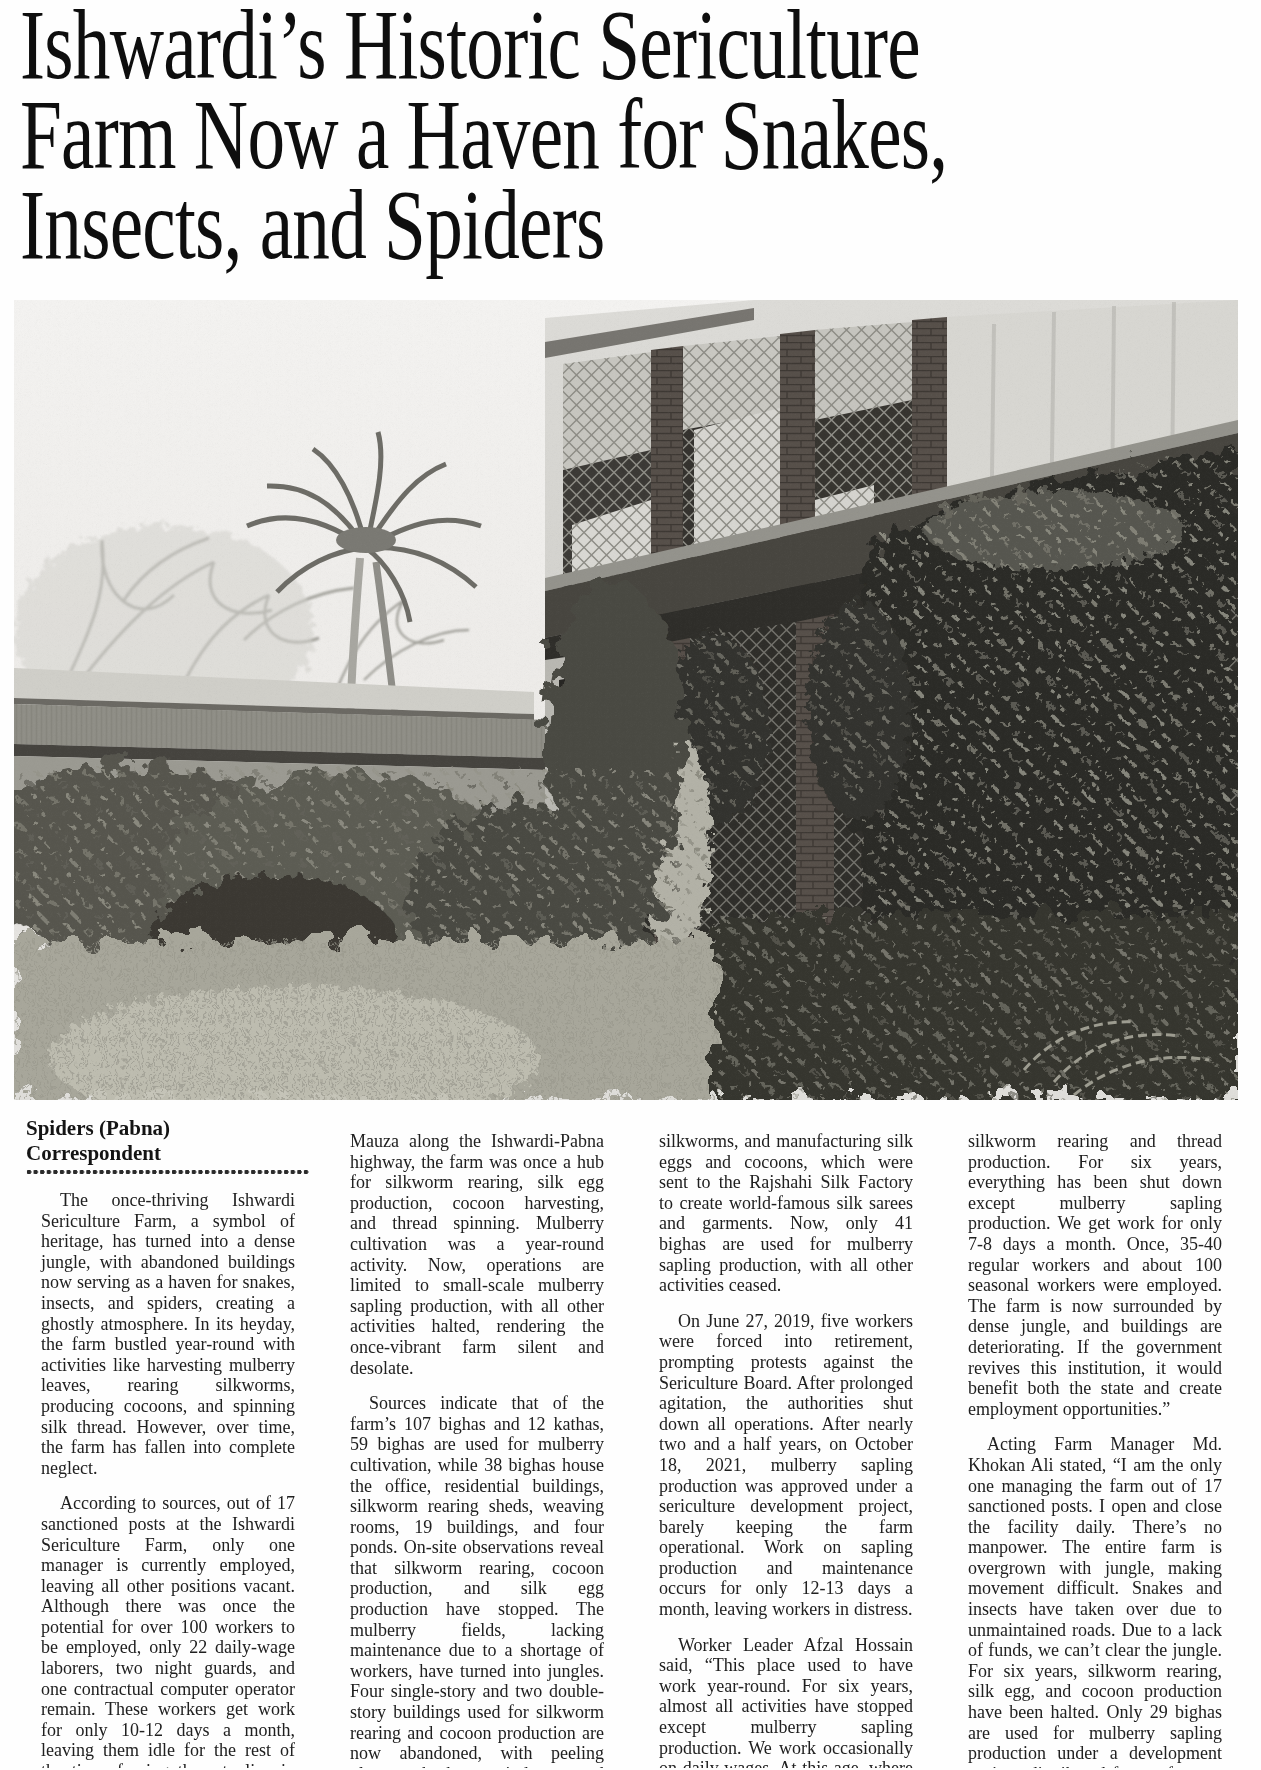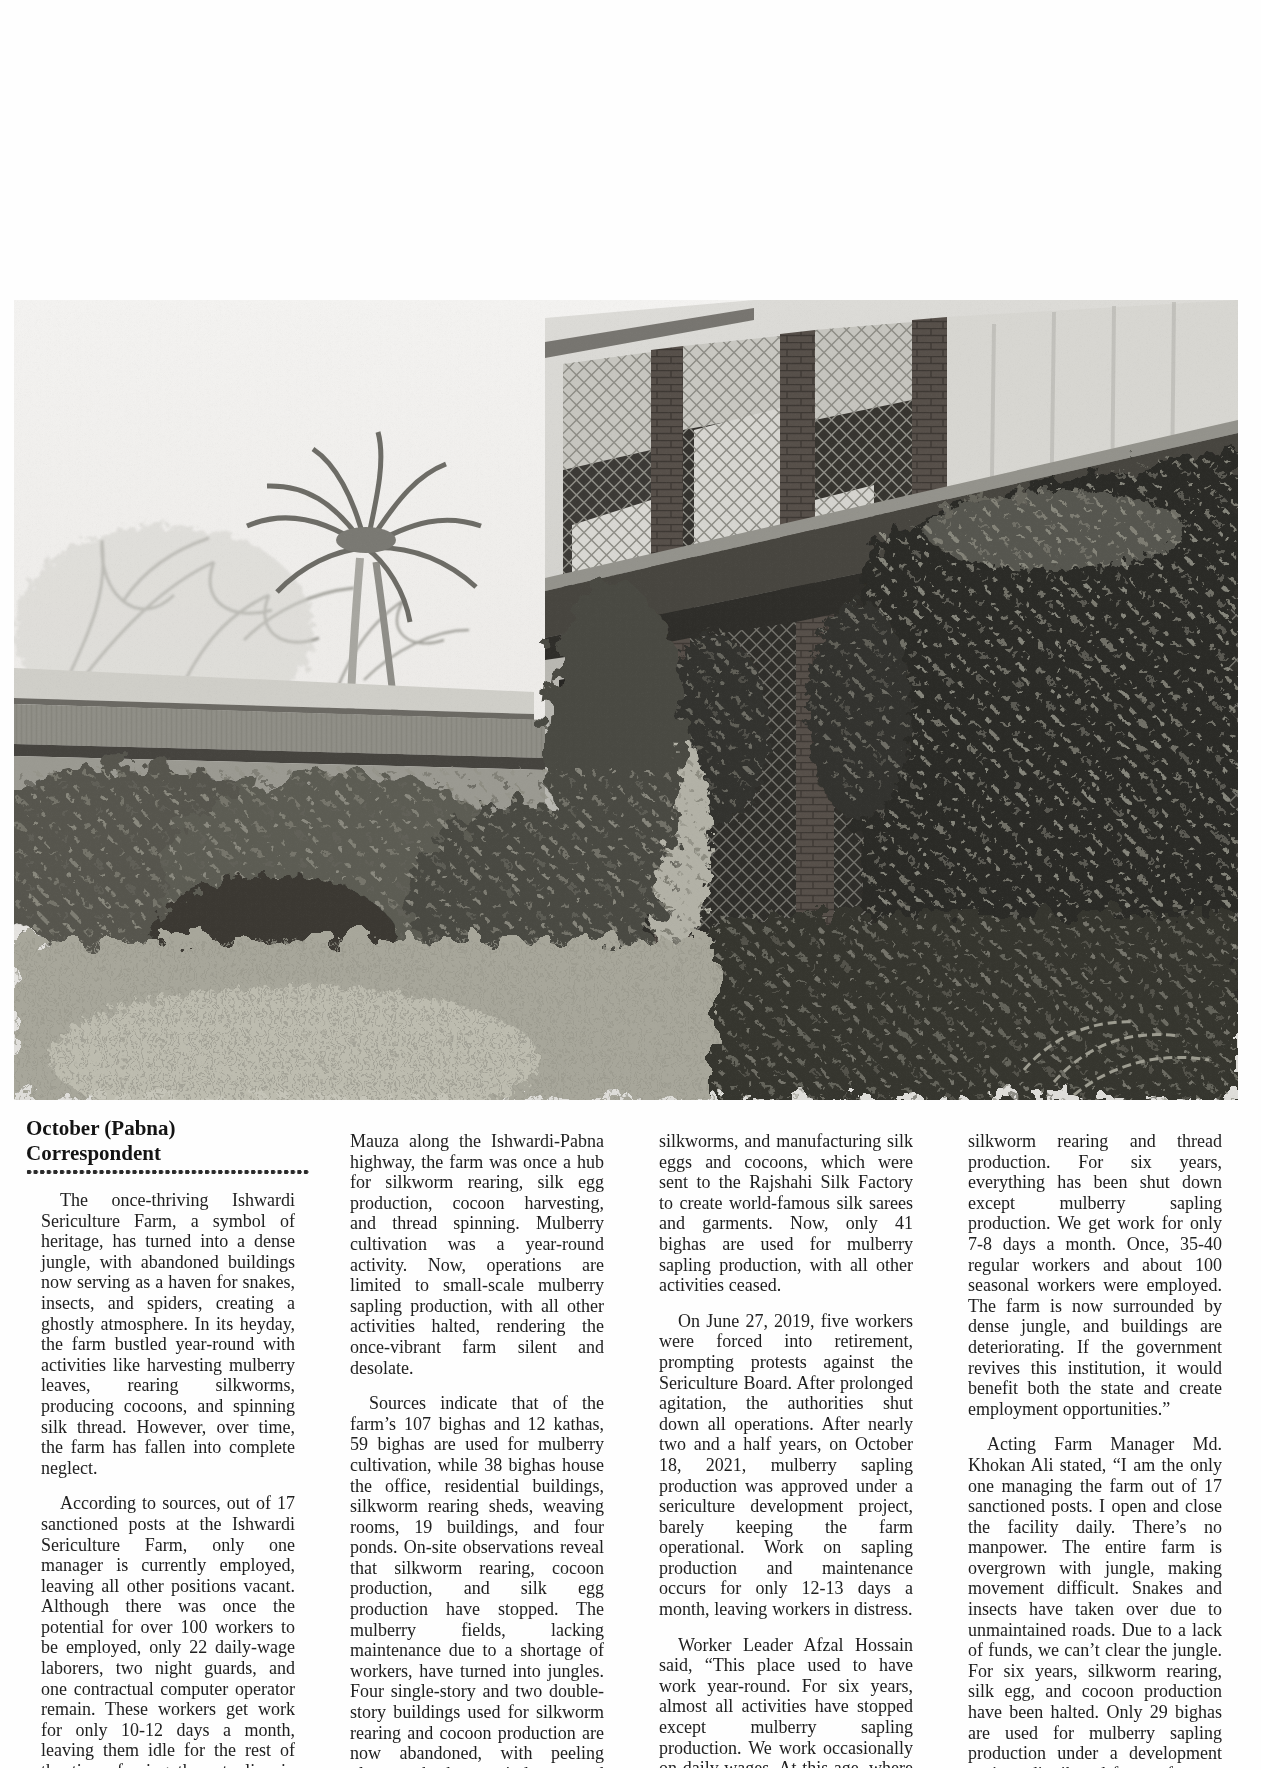--- a/index.html
+++ b/index.html
@@ -28,20 +28,25 @@
      background-size:6.6px 6px;background-repeat:repeat-x;}
   .block{margin:15px;font-size:18px;line-height:20.6px;color:#202020;
          text-align:justify;hyphens:auto;-webkit-hyphens:auto;word-spacing:0.02em;}
   .block.indent{text-indent:19px;font-family:Liberation Serif, serif;}
 </style>
 </head>
 <body>
 
 <div class="page">
 
+  <h1 class="headline">
+    <span class="hl-line">Ishwardi’s Historic Sericulture</span>
+    <span class="hl-line">Farm Now a Haven for Snakes,</span>
+    <span class="hl-line">Insects, and Spiders</span>
+  </h1>
 
   <figure class="photo" role="img" aria-label="Black-and-white photo of the abandoned two-story Ishwardi Sericulture Farm building, its mesh-covered bays overgrown with vines, with a palm tree, bare trees, a tin-roofed shed and dense jungle scrub in the foreground">
     <svg viewBox="0 0 1224 800" preserveAspectRatio="none">
       <defs>
         <linearGradient id="skyG" x1="0" y1="0" x2="0" y2="1">
           <stop offset="0" stop-color="#f4f3f1"></stop>
             <stop offset="0.6" stop-color="#eceae7"></stop>
           <stop offset="1" stop-color="#dfdeda"></stop>
         </linearGradient>
         <linearGradient id="bldgG" x1="0" y1="0" x2="0" y2="1">
@@ -199,21 +204,21 @@
       </g>
 
       <rect x="0" y="0" width="1224" height="800" filter="url(#grain)" opacity="0.55"></rect>
     </svg>
   </figure>
 
   <section class="body">
     <div style="display:flex;justify-content:space-between;width:100%;">
         <div class="col">
   <div class="byline">
-    <div class="byline-text">October (Pabna) Correspondent</div>
+    <div class="byline-text">Spiders (Pabna) Correspondent</div>
     <div class="dotted-rule"></div>
   </div>
 <p class="block indent">The once-thriving Ishwardi Sericulture Farm, a symbol of heritage, has turned into a dense jungle, with abandoned buildings now serving as a haven for snakes, insects, and spiders, creating a ghostly atmosphere. In its heyday, the farm bustled year-round with activities like harvesting mulberry leaves, rearing silkworms, producing cocoons, and spinning silk thread. However, over time, the farm has fallen into complete neglect.</p>
           <p class="block indent">According to sources, out of 17 sanctioned posts at the Ishwardi Sericulture Farm, only one manager is currently employed, leaving all other positions vacant. Although there was once the potential for over 100 workers to be employed, only 22 daily-wage laborers, two night guards, and one contractual computer operator remain. These workers get work for only 10-12 days a month, leaving them idle for the rest of the time, forcing them to live in dire conditions year after year.</p>
           <p class="block indent">Established in 1962 on 107 bighas and 12 kathas of land in Arankola</p>
         </div>
         <div class="col">
           <p class="block">Mauza along the Ishwardi-Pabna highway, the farm was once a hub for silkworm rearing, silk egg production, cocoon harvesting, and thread spinning. Mulberry cultivation was a year-round activity. Now, operations are limited to small-scale mulberry sapling production, with all other activities halted, rendering the once-vibrant farm silent and desolate.</p>
           <p class="block indent">Sources indicate that of the farm’s 107 bighas and 12 kathas, 59 bighas are used for mulberry cultivation, while 38 bighas house the office, residential buildings, silkworm rearing sheds, weaving rooms, 19 buildings, and four ponds. On-site observations reveal that silkworm rearing, cocoon production, and silk egg production have stopped. The mulberry fields, lacking maintenance due to a shortage of workers, have turned into jungles. Four single-story and two double-story buildings used for silkworm rearing and cocoon production are now abandoned, with peeling plaster, broken windows and doors, and overgrown vegetation creating a spooky environment.</p>
           <p class="block indent">The else once had a golden era, producing mulberry saplings, rearing</p>

